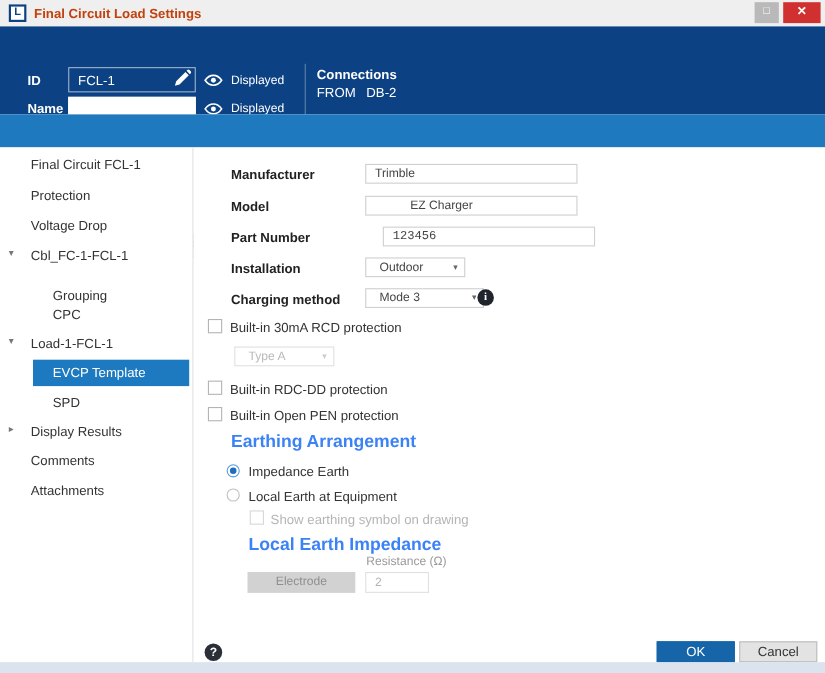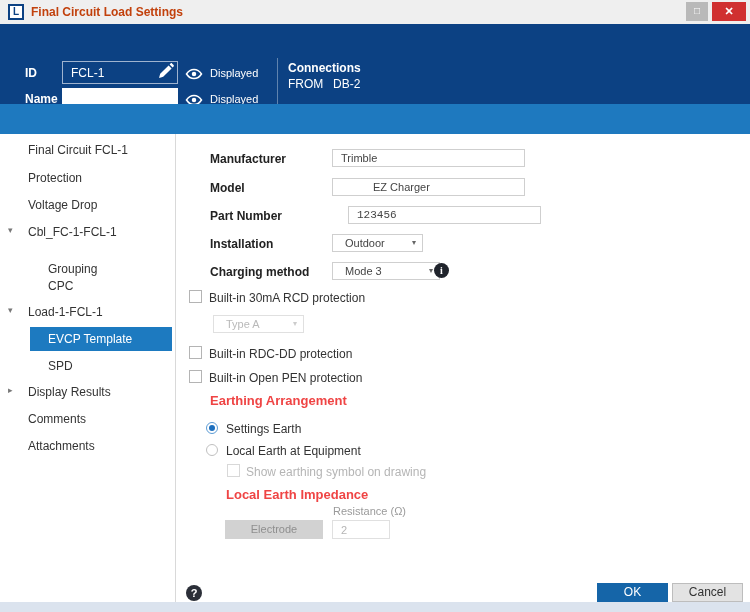--- a/index.html
+++ b/index.html
@@ -63,21 +63,21 @@
   .dd.disabled { border-color:#e0e0e0; color:#b9b9b9; cursor:default; }
   .dd.disabled .arrow { color:#ccc; }
   .cb { position:absolute; width:13px; height:13px; border:1px solid #b4b4b4; background:#fff; cursor:pointer; }
   .cb.disabled { border-color:#d8d8d8; cursor:default; }
   .cb-lbl { position:absolute; font-size:12px; color:#333; }
   .cb-lbl.disabled { color:#b5b5b5; }
   .radio { position:absolute; width:12px; height:12px; border-radius:50%; border:1px solid #c0c0c0; background:#fff; cursor:pointer; }
   .radio.sel { border-color:#5b9bd5; }
   .radio.sel::after { content:""; position:absolute; left:2px; top:2px; width:6px; height:6px; border-radius:50%; background:#1d6fbe; }
   .r-lbl { position:absolute; font-size:12px; color:#333; }
-  .sec-head { position:absolute; font-size:13px; font-weight:700; color:#ef4444; }
+  .sec-head { position:absolute; font-size:16px; font-weight:700; color:#3b82f6; }
   .gray-lbl { position:absolute; font-size:11px; color:#9a9a9a; }
   .electrode { position:absolute; left:49px; top:386px; width:98px; height:19px; background:#d2d2d2;
                color:#8f8f8f; font-size:11px; text-align:center; line-height:19px; cursor:default; }
   .res-input { position:absolute; left:156px; top:386px; width:58px; height:19px; border:1px solid #e0e0e0;
                color:#b5b5b5; background:#fff; font-size:11px; padding-left:8px; font-family:"Liberation Sans",sans-serif; }
   .info-circle { position:absolute; width:15px; height:15px; border-radius:50%; background:#20242c;
                  color:#fff; font-size:10px; font-weight:bold; text-align:center; line-height:15px;
                  font-family:"Liberation Serif", serif; cursor:pointer; }
   .help-circle { position:absolute; left:186px; top:585px; width:16px; height:16px; border-radius:50%; background:#2b2f38;
                  color:#fff; font-size:11px; font-weight:bold; text-align:center; line-height:16px; cursor:pointer; }
@@ -231,21 +231,21 @@
 
     <div class="cb" style="left:13px; top:212px;"></div>
     <div class="cb-lbl" style="left:33px; top:213px;">Built-in RDC-DD protection</div>
 
     <div class="cb" style="left:13px; top:236px;"></div>
     <div class="cb-lbl" style="left:33px; top:237px;">Built-in Open PEN protection</div>
 
     <div class="sec-head" style="left:34px; top:259px;">Earthing Arrangement</div>
 
     <div class="radio sel" style="left:30px; top:288px;"></div>
-    <div class="r-lbl" style="left:50px; top:288px;">Settings Earth</div>
+    <div class="r-lbl" style="left:50px; top:288px;">Impedance Earth</div>
 
     <div class="radio" style="left:30px; top:310px;"></div>
     <div class="r-lbl" style="left:50px; top:310px;">Local Earth at Equipment</div>
 
     <div class="cb disabled" style="left:51px; top:330px;"></div>
     <div class="cb-lbl disabled" style="left:70px; top:331px;">Show earthing symbol on drawing</div>
 
     <div class="sec-head" style="left:50px; top:353px;">Local Earth Impedance</div>
     <div class="gray-lbl" style="left:157px; top:371px;">Resistance (Ω)</div>
 

